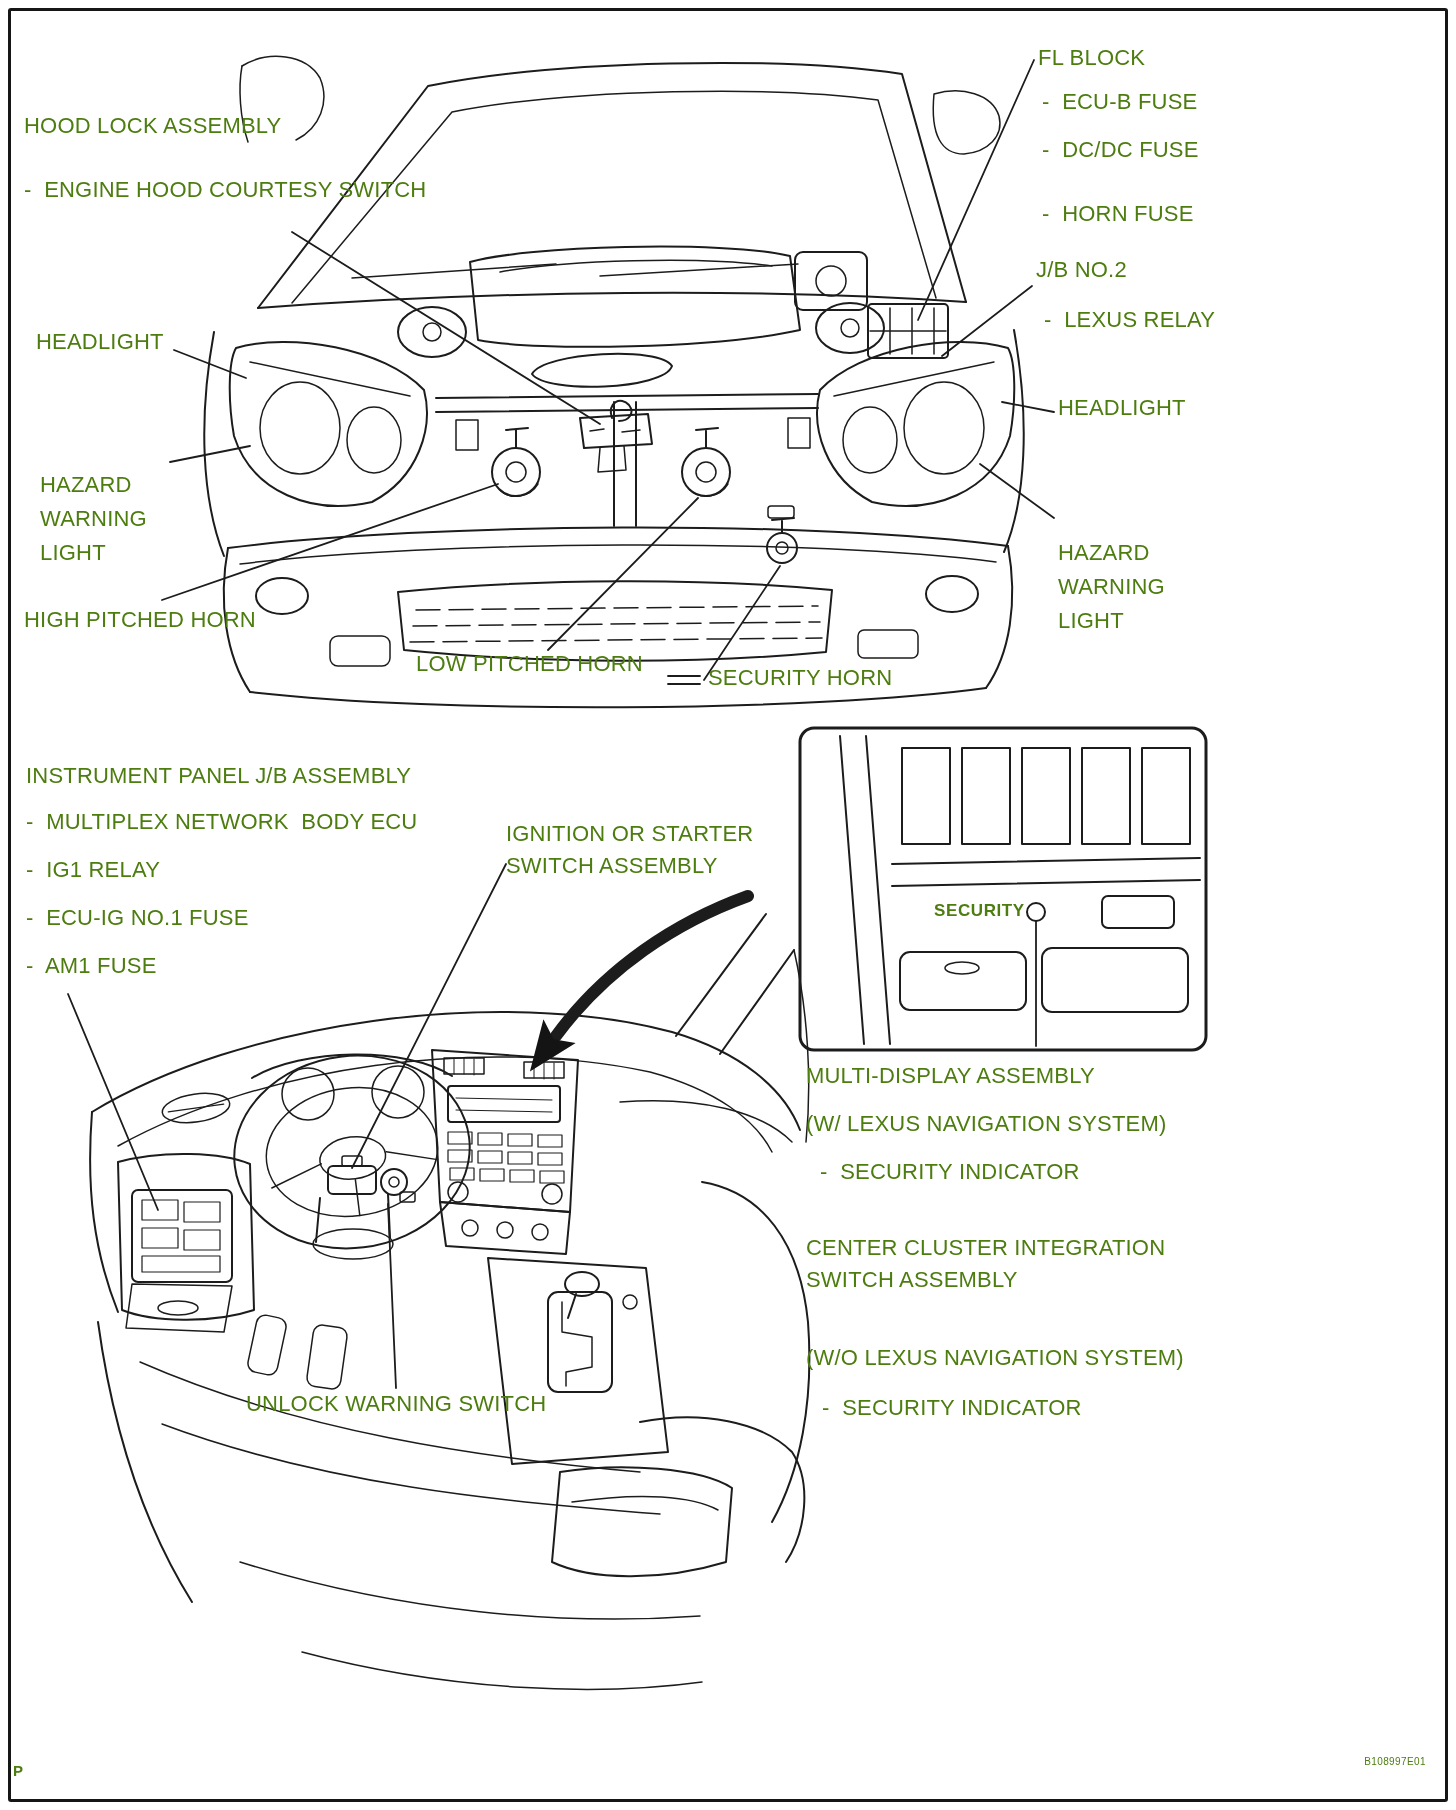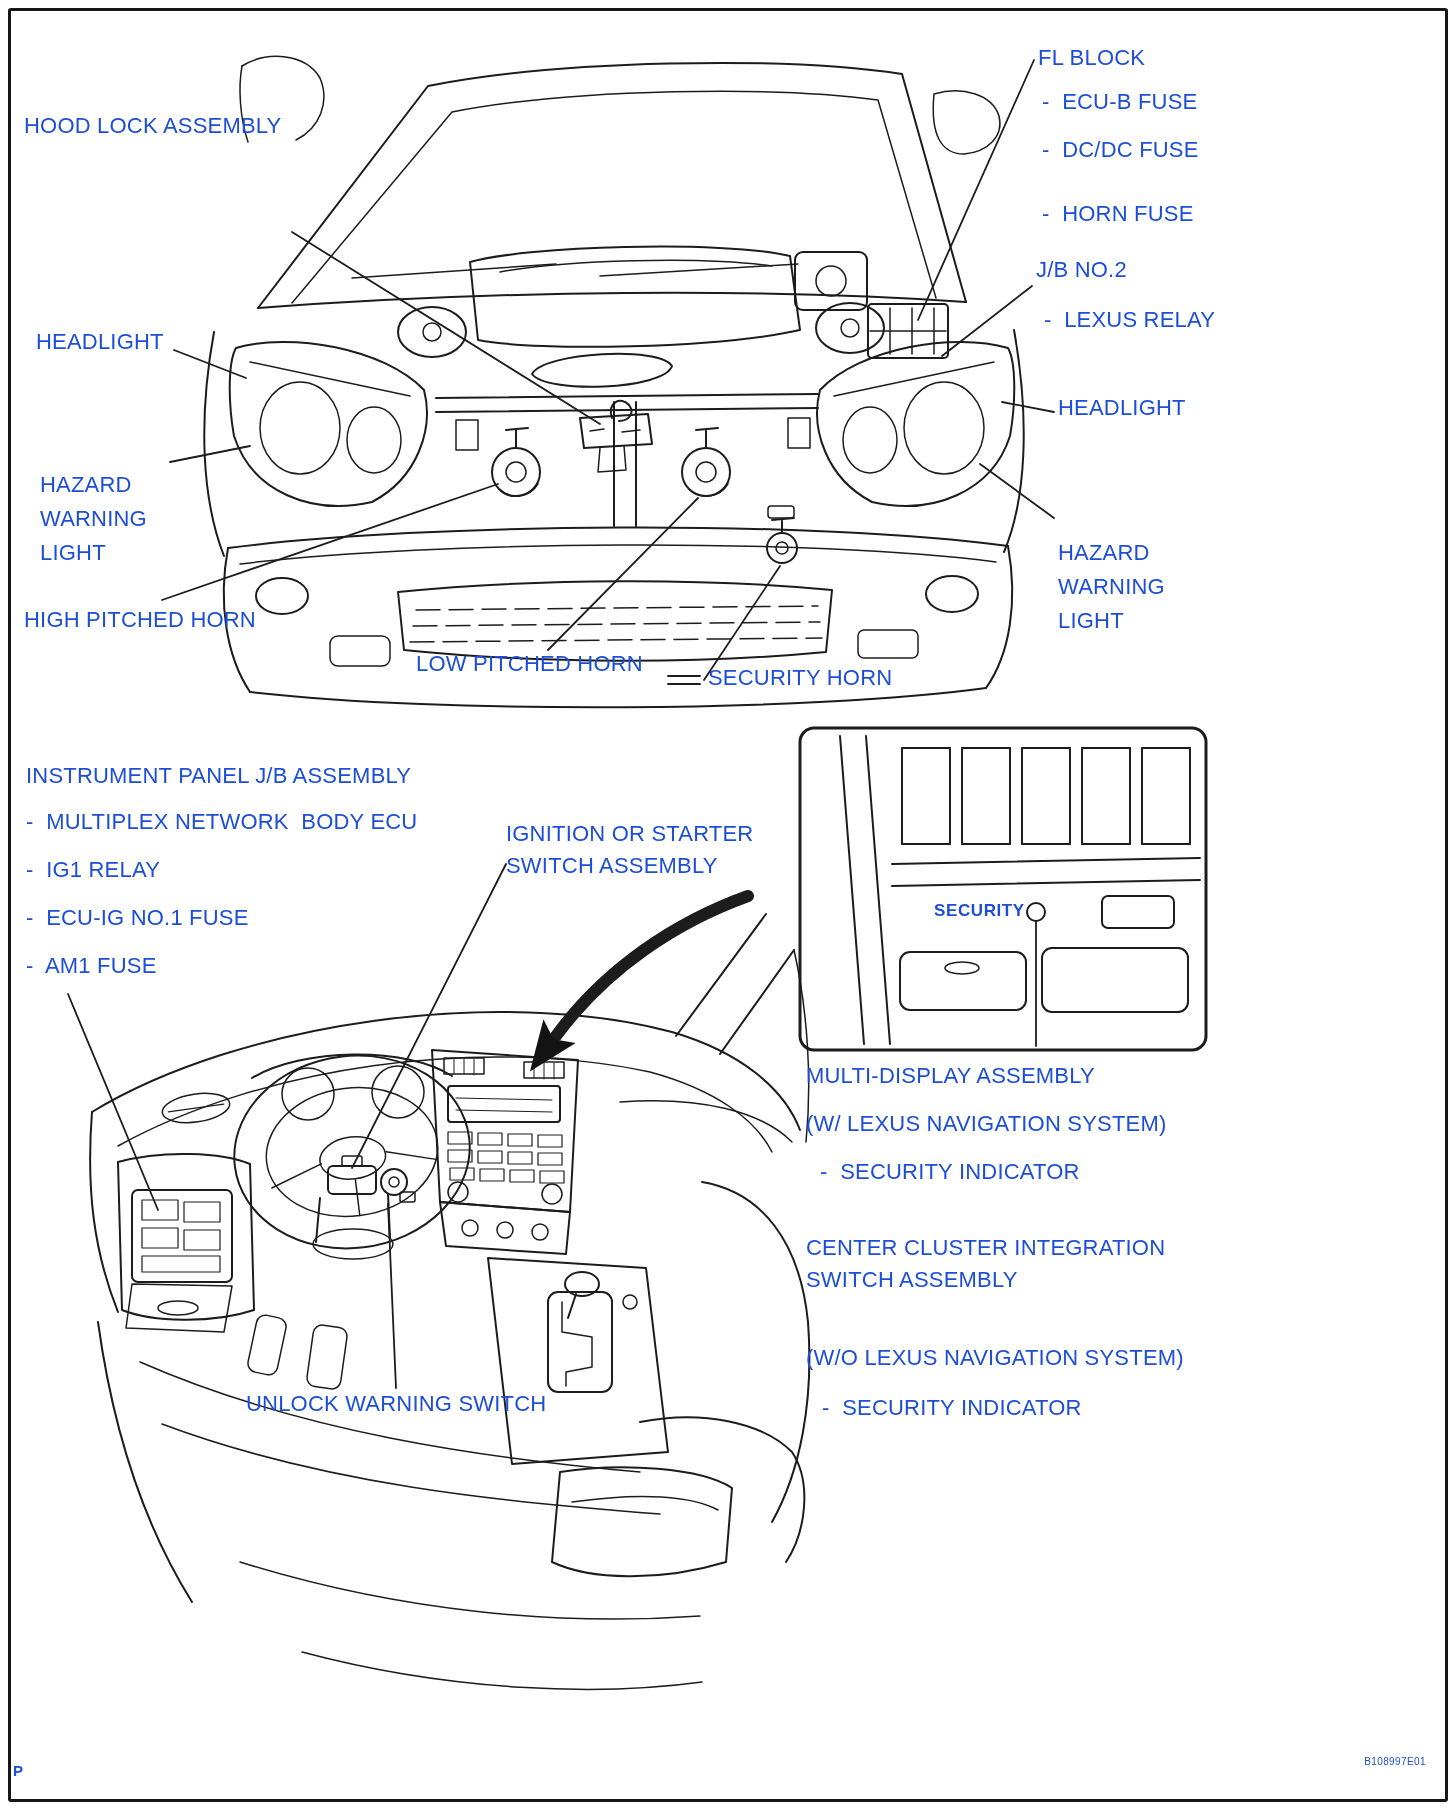--- a/index.html
+++ b/index.html
@@ -7,21 +7,21 @@
     position:relative; width:1456px; height:1810px; background:#ffffff;
     font-family:"Liberation Sans", sans-serif; color:#121212; overflow:hidden;
   }
   .frame {
     position:absolute; left:8px; top:8px; right:8px; bottom:8px;
     border:3px solid #161616; border-radius:3px; pointer-events:none;
   }
   svg.art { position:absolute; left:0; top:0; width:1456px; height:1810px; }
   .lbl {
     position:absolute; font-size:22px; line-height:1.25; letter-spacing:0.2px;
-    white-space:pre; color:#1d4ed8;
+    white-space:pre; color:#4d7c0f;
   }
   .wrap { white-space:normal; }
   .lh34 { line-height:34px;margin-top:44px; }
   .lh32 { line-height:32px; }
   .inset-label { font-size:17px; font-weight:bold; letter-spacing:0.6px; }
   .fig-code { font-size:10px; letter-spacing:0.4px; }
   .corner { font-size:15px; font-weight:bold; }
 </style>
 </head>
 <body>
@@ -258,20 +258,21 @@
         <ellipse cx="962" cy="968" rx="17" ry="6" stroke-width="1.5"></ellipse>
         <rect x="1042" y="948" width="146" height="64" rx="10"></rect>
         <path d="M 1036,921 L 1036,1046" stroke-width="1.8"></path>
       </g>
 
       <path d="M 748,896 C 676,922 606,968 556,1036" stroke-width="12" marker-end="url(#ah)"></path>
     </g>
   </svg>
 
   <div class="lbl" style="left:24px; top:112px;">HOOD LOCK ASSEMBLY</div>
+  <div class="lbl" style="left:24px; top:176px;">-  ENGINE HOOD COURTESY SWITCH</div>
 
   <div class="lbl" style="left:1038px; top:44px;">FL BLOCK</div>
   <div class="lbl" style="left:1042px; top:88px;">-  ECU-B FUSE</div>
   <div class="lbl" style="left:1042px; top:136px;">-  DC/DC FUSE</div>
   <div class="lbl" style="left:1042px; top:180px;margin-top:20px;">-  HORN FUSE</div>
 
   <div class="lbl" style="left:1036px; top:256px;">J/B NO.2</div>
   <div class="lbl" style="left:1044px; top:306px;">-  LEXUS RELAY</div>
 
   <div class="lbl" style="left:36px; top:328px;">HEADLIGHT</div>

